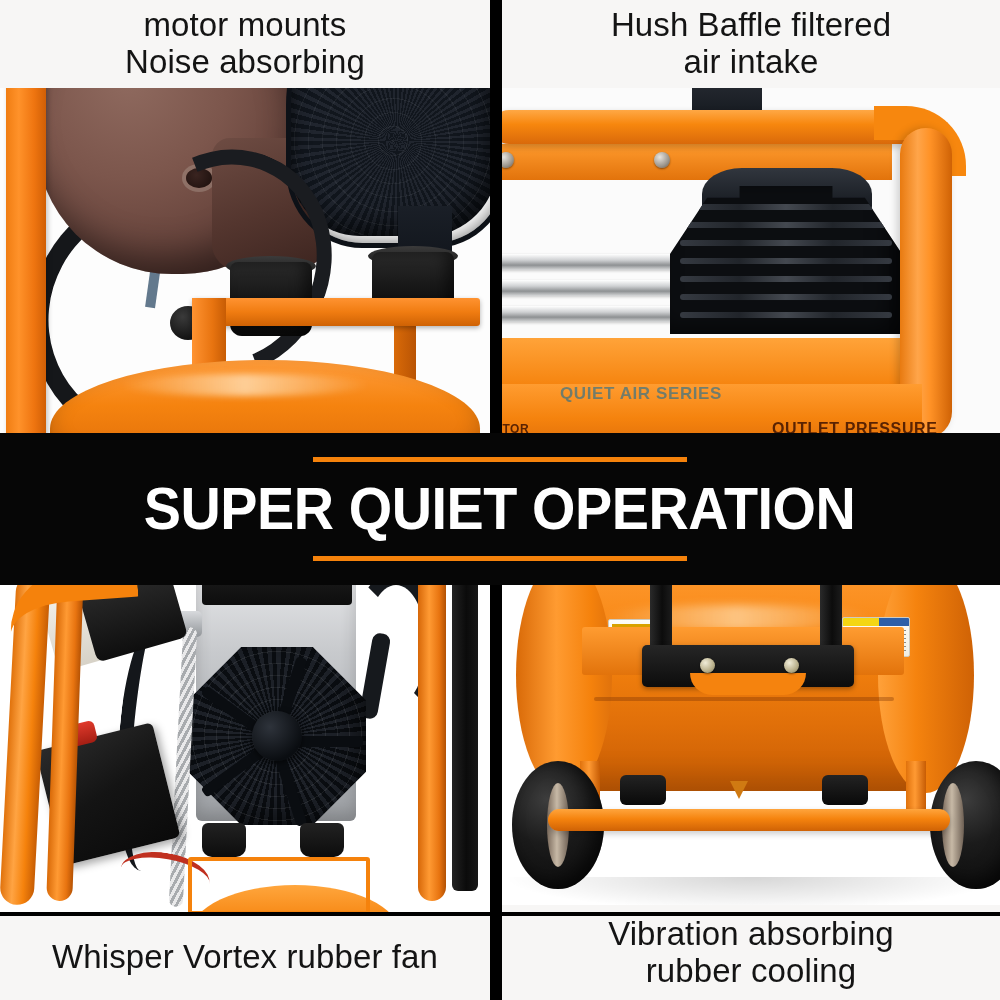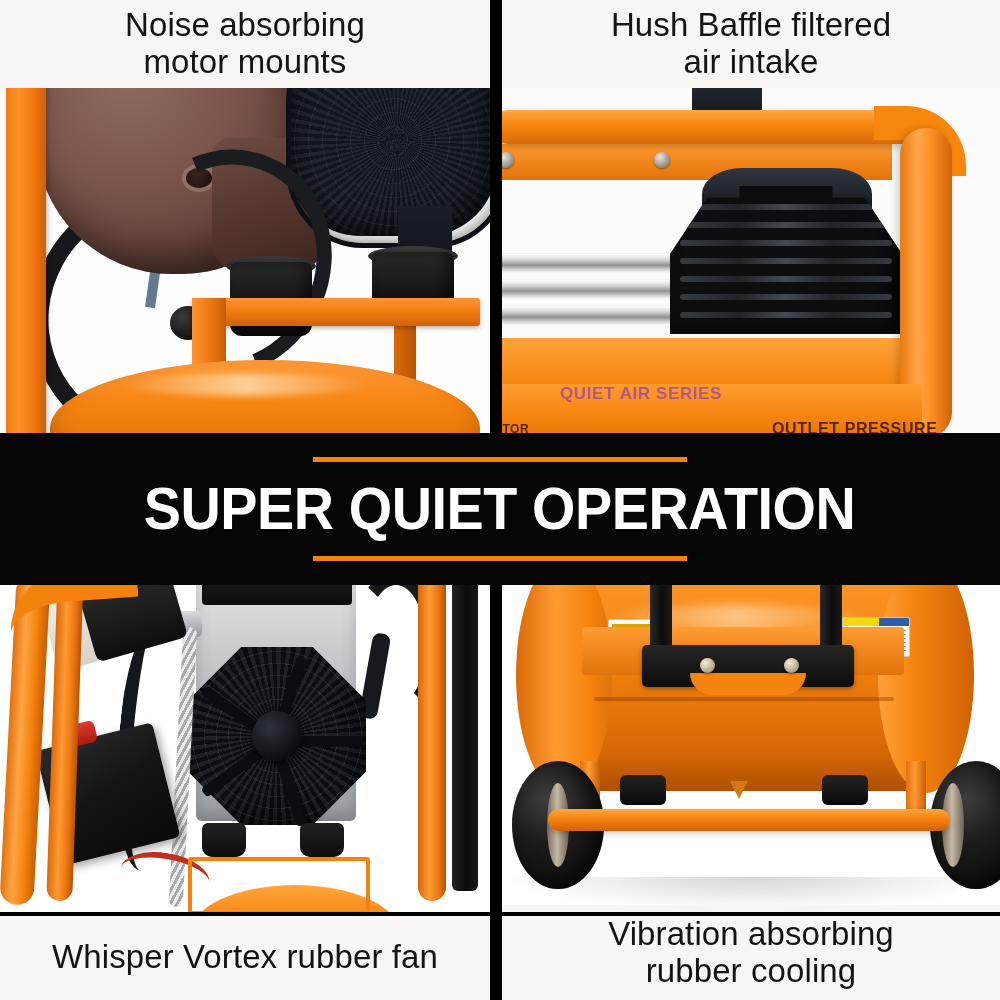--- a/index.html
+++ b/index.html
@@ -242,21 +242,21 @@
   .p2 .label-bar{
     position:absolute;left:-10px;top:296px;width:430px;height:62px;
     background:linear-gradient(180deg,#ff9c30 0%,#f5830e 55%,#e06f09 100%);
   }
   .p2 .lbl{
     position:absolute;font-weight:700;color:#5a2302;letter-spacing:.6px;
     font-family:"Liberation Sans","DejaVu Sans",sans-serif;
   }
   .p2 .lbl.regulator{left:-8px;top:334px;font-size:12px;}
   .p2 .lbl.outlet{left:270px;top:332px;font-size:16px;}
-  .p2 .lbl.ghost{left:58px;top:296px;font-size:17px;color:#6d28d9;opacity:.55;}
+  .p2 .lbl.ghost{left:58px;top:296px;font-size:17px;color:#0369a1;opacity:.55;}
 
   
   .p3{background:#ffffff;}
   .p3 .tube-l1{
     position:absolute;left:8px;top:-10px;width:34px;height:330px;
     border-radius:17px;
     background:linear-gradient(90deg,#e0720c,#ffa443 35%,#f5820c 68%,#c75d04);
     transform:rotate(3deg);
   }
   .p3 .tube-l2{
@@ -510,22 +510,22 @@
     background:radial-gradient(ellipse at 50% 0%,rgba(0,0,0,.16),rgba(0,0,0,0) 70%);
   }
 </style>
 </head>
 <body>
 
 <div class="sheet">
 
   <div class="cap" style="left:0;top:0;width:490px;height:88px;">
     <div>
+      <span>motor mounts</span>
       <span>Noise absorbing</span>
-      <span>motor mounts</span>
     </div>
   </div>
 
   <div class="photo p1" style="left:0;top:88px;width:490px;height:350px;">
     <div class="hose"></div>
     <div class="blue-edge"></div>
     <div class="motor"></div>
     <div class="motor-neck"></div>
     <div class="fan-shroud"></div>
     <div class="fan-rim"></div>

